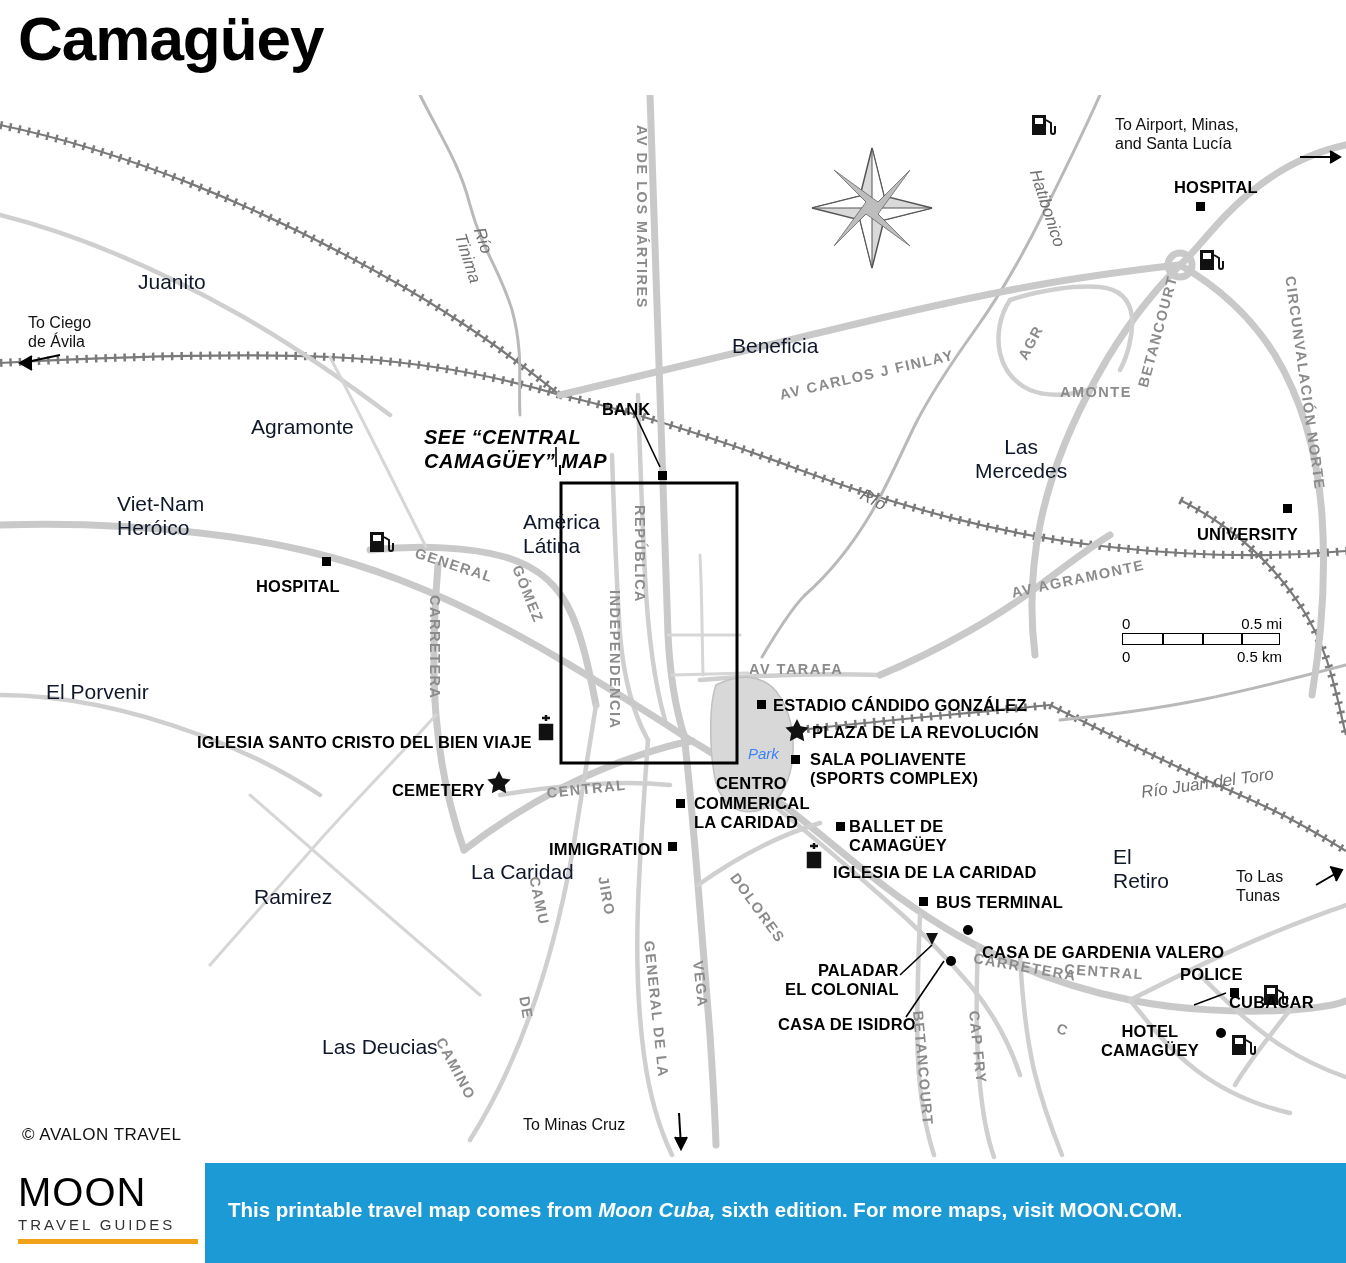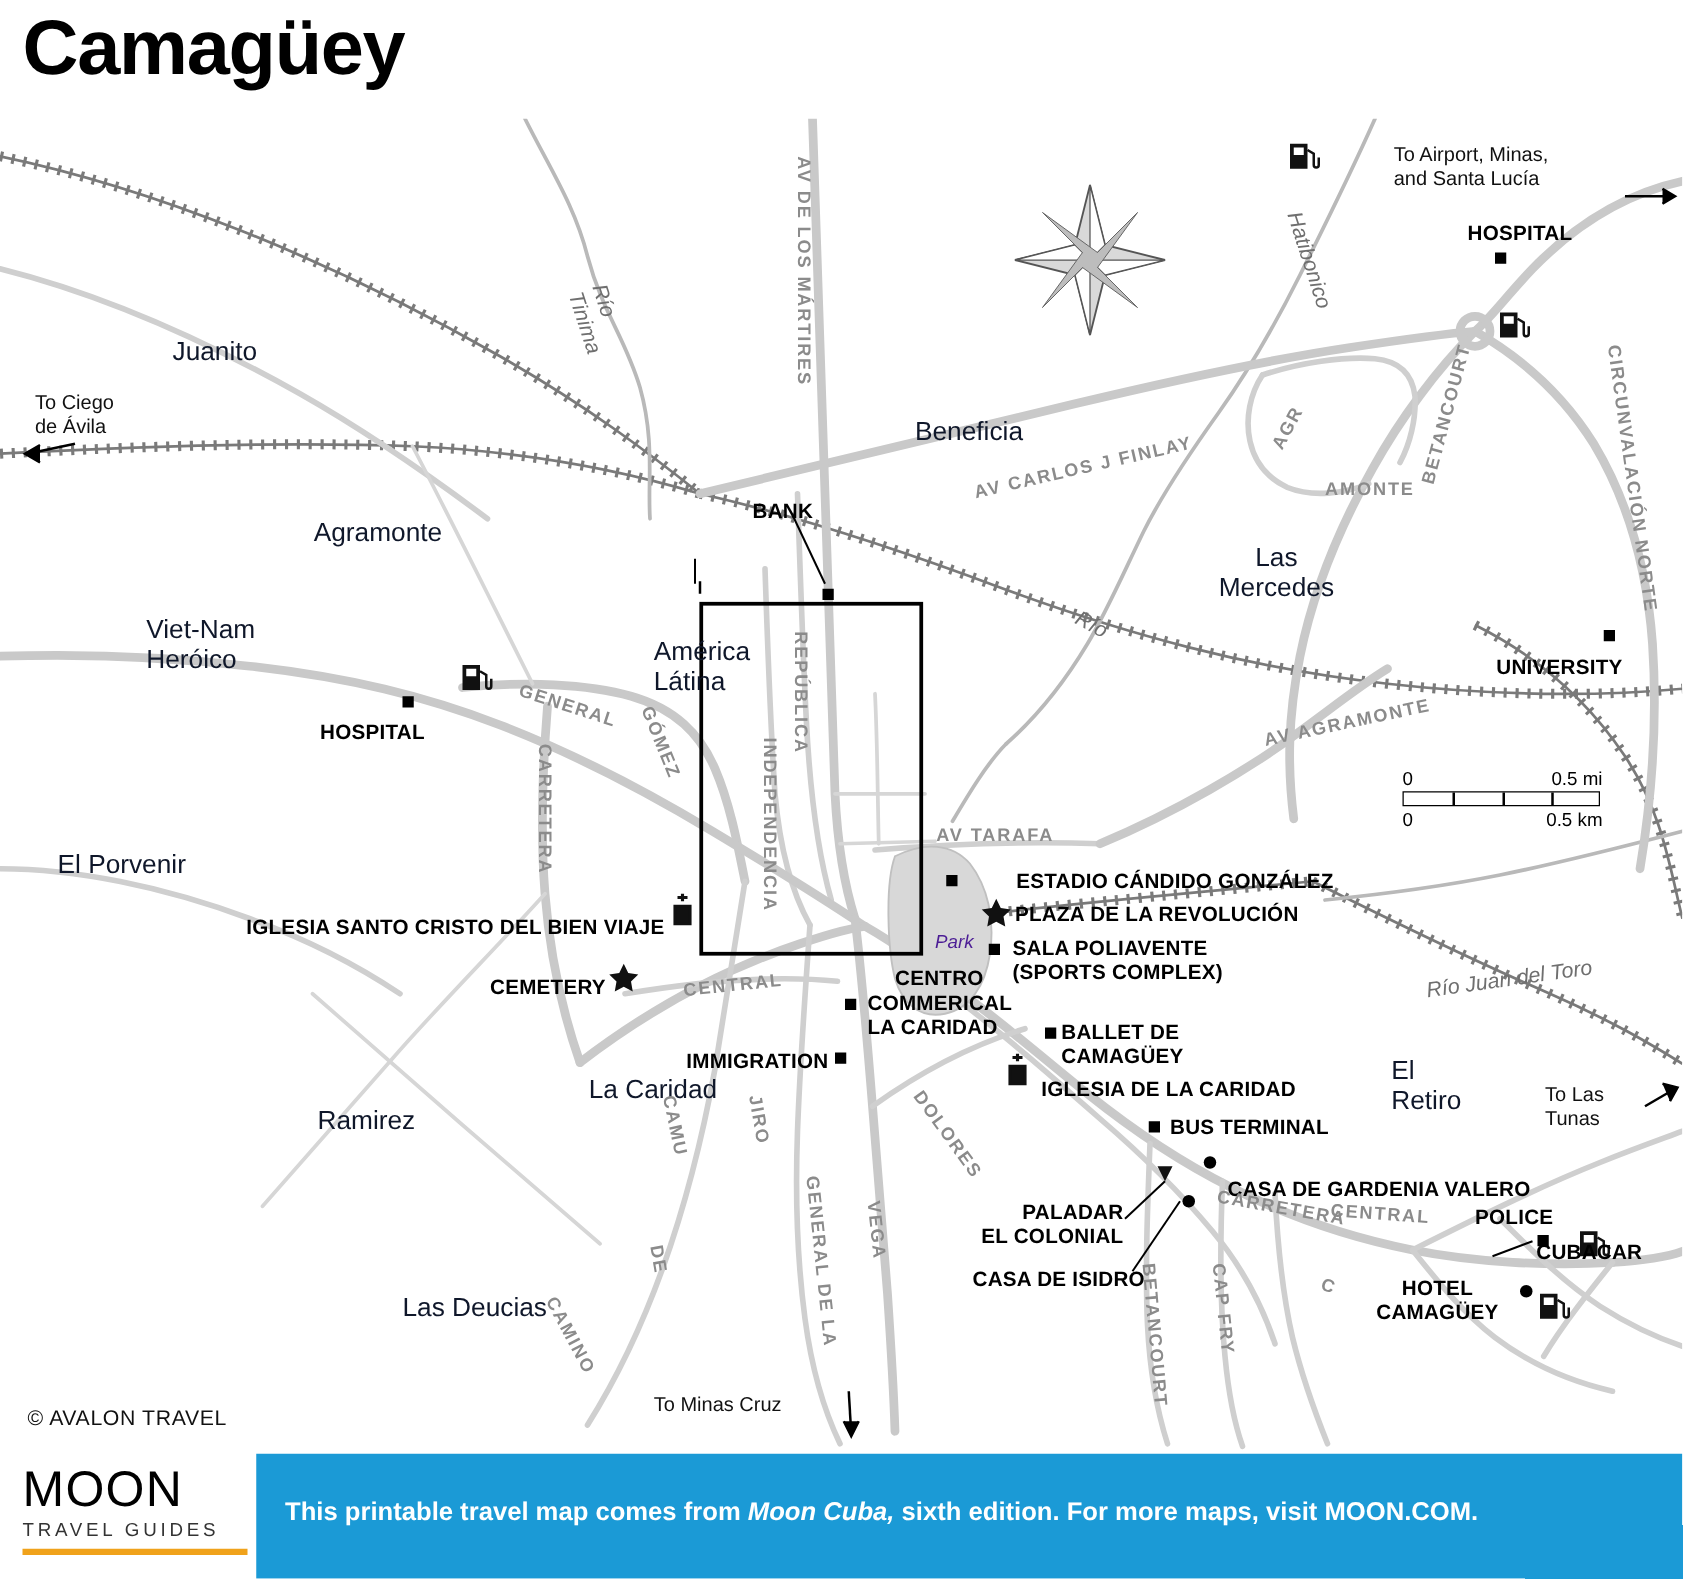--- a/index.html
+++ b/index.html
@@ -76,21 +76,21 @@
   .seecentral {
     font-size: 20px;
     font-weight: bold;
     font-style: italic;
     letter-spacing: .5px;
     line-height: 1.2;
   }
   .park-lbl {
     font-size: 15px;
     font-style: italic;
-    color: #4c1d95;
+    color: #3b82f6;
   }
   .credit {
     font-size: 17px;
     letter-spacing: .5px;
     color: #111;
   }
   .sq {
     position: absolute;
     width: 9px;
     height: 9px;
@@ -388,36 +388,38 @@
     <div class="lbl neigh" style="left:322px;top:940px">Las Deucias</div>
 
     <div class="lbl direction" style="left:1115px;top:20px;white-space:pre">To Airport, Minas,
 and Santa Lucía</div>
     <div class="lbl direction" style="left:28px;top:218px;white-space:pre">To Ciego
 de Ávila</div>
     <div class="lbl direction" style="left:1236px;top:772px;white-space:pre">To Las
 Tunas</div>
     <div class="lbl direction" style="left:523px;top:1020px">To Minas Cruz</div>
 
+    <div class="lbl seecentral" style="left:424px;top:330px;white-space:pre">SEE “CENTRAL
+CAMAGÜEY” MAP</div>
 
     <div class="lbl park-lbl" style="left:748px;top:650px">Park</div>
 
     <div class="lbl poi" style="left:1174px;top:83px">HOSPITAL</div>
     <div class="sq" style="left:1196px;top:107px"></div>
 
     <div class="lbl poi" style="left:1197px;top:430px">UNIVERSITY</div>
     <div class="sq" style="left:1283px;top:409px"></div>
 
     <div class="lbl poi" style="left:256px;top:482px">HOSPITAL</div>
     <div class="sq" style="left:322px;top:462px"></div>
 
     <div class="lbl poi" style="left:602px;top:305px">BANK</div>
     <div class="sq" style="left:658px;top:376px"></div>
 
-    <div class="lbl poi" style="left:813px;top:601px">ESTADIO CÁNDIDO GONZÁLEZ</div>
+    <div class="lbl poi" style="left:773px;top:601px">ESTADIO CÁNDIDO GONZÁLEZ</div>
     <div class="sq" style="left:757px;top:605px"></div>
 
     <div class="lbl poi" style="left:812px;top:628px">PLAZA DE LA REVOLUCIÓN</div>
 
     <div class="lbl poi" style="left:810px;top:655px;white-space:pre">SALA POLIAVENTE
 (SPORTS COMPLEX)</div>
     <div class="sq" style="left:791px;top:660px"></div>
 
     <div class="lbl poi" style="left:197px;top:638px">IGLESIA SANTO CRISTO DEL BIEN VIAJE</div>
 

